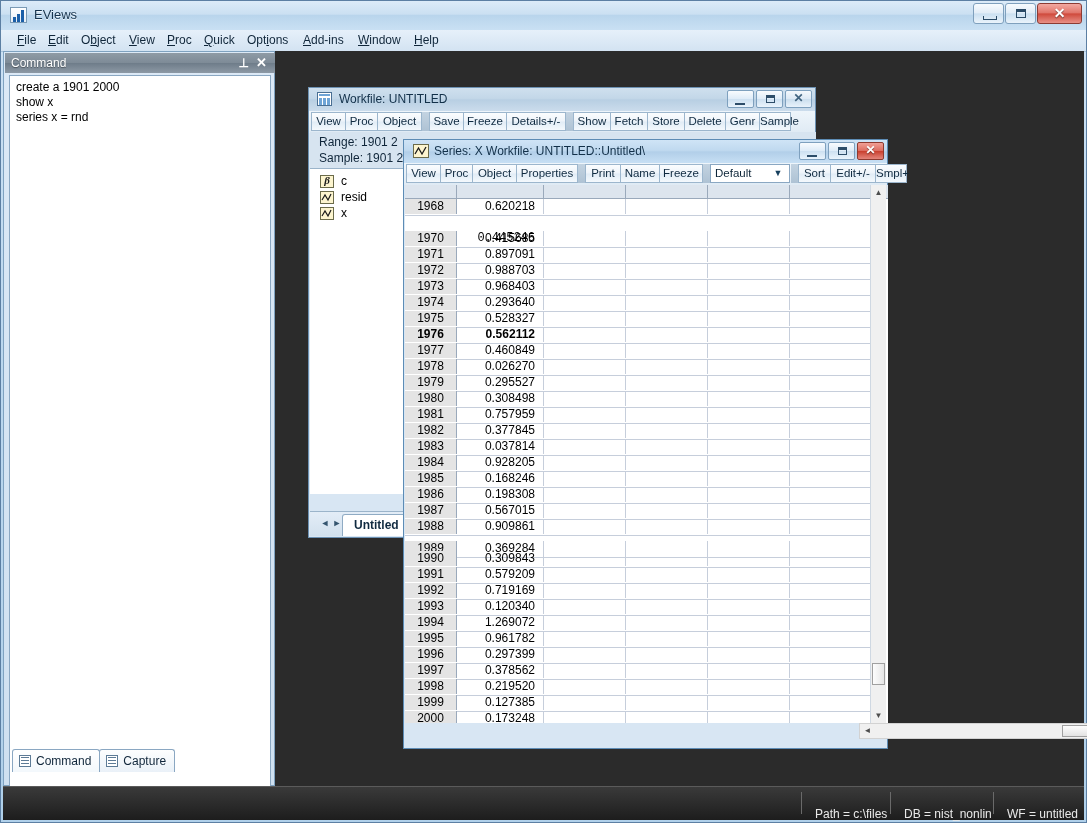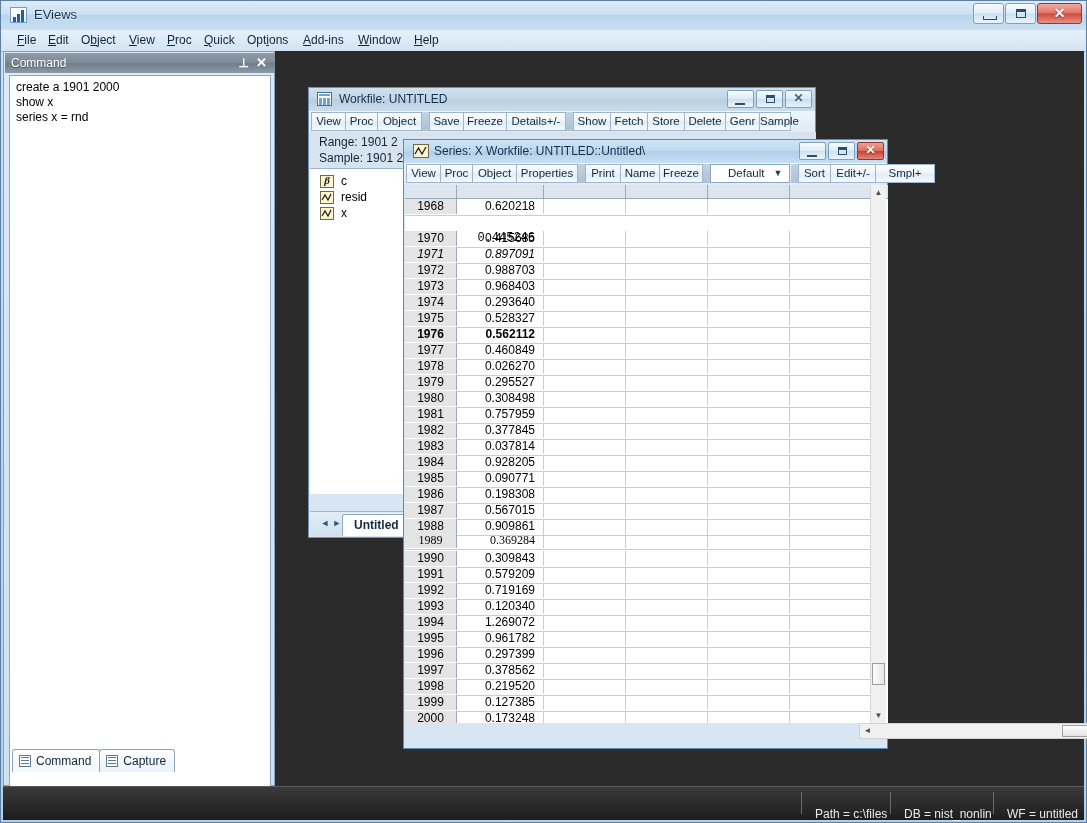--- a/index.html
+++ b/index.html
@@ -141,21 +141,21 @@
   .wftabs{position:absolute;left:1px;bottom:1px;width:506px;height:24px;background:linear-gradient(to bottom,#e3edf7,#d2e1ee);border-top:1px solid #9bb4ca;}
   .wftab{position:absolute;left:32px;top:2px;height:21px;padding:0 11px;background:#fff;border:1px solid #8fabc4;border-bottom:none;border-radius:3px 3px 0 0;
          font-weight:bold;font-size:12px;color:#102a40;line-height:20px;}
   .arrbtn{position:absolute;top:5px;width:12px;height:13px;font-size:9px;color:#35556f;text-align:center;line-height:12px;}
 
   
   .sw{left:402px;top:138px;width:485px;height:610px;}
   .sw .ico{position:absolute;left:9px;top:4px;width:16px;height:14px;background:#fdf5cf;border:1px solid #6b6b4a;box-sizing:border-box;}
   .combo{
     position:absolute;top:1px;height:19px;box-sizing:border-box;background:#fff;border:1px solid #8aa7c2;
-    font-size:11.5px;color:#0d2538;line-height:17px;padding-left:17px;
+    font-size:11.5px;color:#0d2538;line-height:17px;padding-left:4px;
   }
   .combo .arw{position:absolute;right:3px;top:0;width:16px;height:17px;text-align:center;line-height:17px;font-size:9px;color:#17405e;}
 
   
   .grid{position:absolute;left:1px;top:45px;width:483px;height:538px;background:#fff;overflow:hidden;}
   .ghead{position:absolute;left:0;top:0;width:483px;height:13px;background:#dde5ee;border-bottom:1px solid #9aa9bb;}
   .gcolline{position:absolute;top:0;width:1px;background:#9aa9bb;}
   .grow{position:absolute;left:0;height:16px;width:470px;border-bottom:1px solid #c6cedb;}
   .gidx{position:absolute;left:0;top:0;width:51px;height:15px;background:#e4e4e4;border-right:1px solid #9aa9bb;
         font-size:12px;color:#000;text-align:center;line-height:15px;}
@@ -348,21 +348,21 @@
       <div class="tbtn" style="left:216px;width:40px;">Name</div>
       <div class="tbtn" style="left:255px;width:44px;">Freeze</div>
       <div class="sep" style="left:299px;"></div>
       <div class="combo" style="left:306px;width:80px;">
         <span>Default</span>
         <span class="arw">▼</span>
       </div>
       <div class="sep" style="left:387px;"></div>
       <div class="tbtn" style="left:394px;width:33px;">Sort</div>
       <div class="tbtn" style="left:426px;width:46px;">Edit+/-</div>
-      <div class="tbtn" style="left:471px;width:60px;">Smpl+</div>
+      <div class="tbtn" style="left:471px;width:32px;">Smpl+</div>
     </div>
 
     <div class="grid">
       <div class="ghead">
         <span class="gcolline" style="left:51px;height:13px;"></span>
         <span class="gcolline" style="left:138px;height:13px;"></span>
         <span class="gcolline" style="left:220px;height:13px;"></span>
         <span class="gcolline" style="left:302px;height:13px;"></span>
         <span class="gcolline" style="left:384px;height:13px;"></span>
       </div>
@@ -387,21 +387,21 @@
           </div>
           <div class="grow" style="top: 46px;">
             <div class="gidx">1970</div>
             <div class="gval">0.415685</div>
             <div class="gcell" style="left: 138px; width: 82px;"></div>
             <div class="gcell" style="left: 220px; width: 82px;"></div>
             <div class="gcell" style="left: 302px; width: 82px;"></div>
             <div class="gcell" style="left: 384px; width: 86px;"></div>
             <div class="gcell" style="left: 470px; width: 0px;"></div>
           </div>
-          <div class="grow" style="top: 62px; font-style: italic;">
+          <div class="grow" style="top: 62px;">
             <div class="gidx">1971</div>
             <div class="gval">0.897091</div>
             <div class="gcell" style="left: 138px; width: 82px;"></div>
             <div class="gcell" style="left: 220px; width: 82px;"></div>
             <div class="gcell" style="left: 302px; width: 82px;"></div>
             <div class="gcell" style="left: 384px; width: 86px;"></div>
             <div class="gcell" style="left: 470px; width: 0px;"></div>
           </div>
           <div class="grow" style="top: 78px;">
             <div class="gidx">1972</div>
@@ -515,21 +515,21 @@
             <div class="gidx">1984</div>
             <div class="gval">0.928205</div>
             <div class="gcell" style="left: 138px; width: 82px;"></div>
             <div class="gcell" style="left: 220px; width: 82px;"></div>
             <div class="gcell" style="left: 302px; width: 82px;"></div>
             <div class="gcell" style="left: 384px; width: 86px;"></div>
             <div class="gcell" style="left: 470px; width: 0px;"></div>
           </div>
           <div class="grow" style="top: 286px;">
             <div class="gidx">1985</div>
-            <div class="gval">0.090771</div>
+            <div class="gval">0.168246</div>
             <div class="gcell" style="left: 138px; width: 82px;"></div>
             <div class="gcell" style="left: 220px; width: 82px;"></div>
             <div class="gcell" style="left: 302px; width: 82px;"></div>
             <div class="gcell" style="left: 384px; width: 86px;"></div>
             <div class="gcell" style="left: 470px; width: 0px;"></div>
           </div>
           <div class="grow" style="top: 302px;">
             <div class="gidx">1986</div>
             <div class="gval">0.198308</div>
             <div class="gcell" style="left: 138px; width: 82px;"></div>
@@ -549,21 +549,21 @@
           </div>
           <div class="grow" style="top: 334px;">
             <div class="gidx">1988</div>
             <div class="gval">0.909861</div>
             <div class="gcell" style="left: 138px; width: 82px;"></div>
             <div class="gcell" style="left: 220px; width: 82px;"></div>
             <div class="gcell" style="left: 302px; width: 82px;"></div>
             <div class="gcell" style="left: 384px; width: 86px;"></div>
             <div class="gcell" style="left: 470px; width: 0px;"></div>
           </div>
-          <div class="grow" style="top: 348px; font-family: Liberation Serif, serif;">
+          <div class="grow" style="top: 356px;">
             <div class="gidx">1989</div>
             <div class="gval">0.369284</div>
             <div class="gcell" style="left: 138px; width: 82px;"></div>
             <div class="gcell" style="left: 220px; width: 82px;"></div>
             <div class="gcell" style="left: 302px; width: 82px;"></div>
             <div class="gcell" style="left: 384px; width: 86px;"></div>
             <div class="gcell" style="left: 470px; width: 0px;"></div>
           </div>
           <div class="grow" style="top: 366px;">
             <div class="gidx">1990</div>

